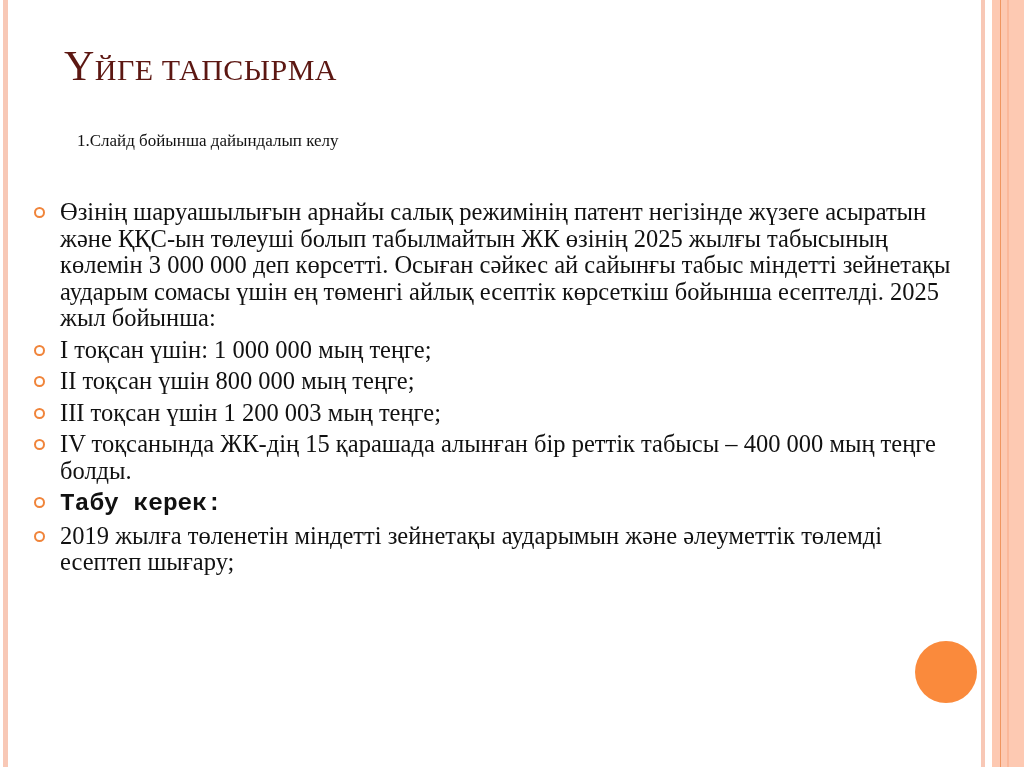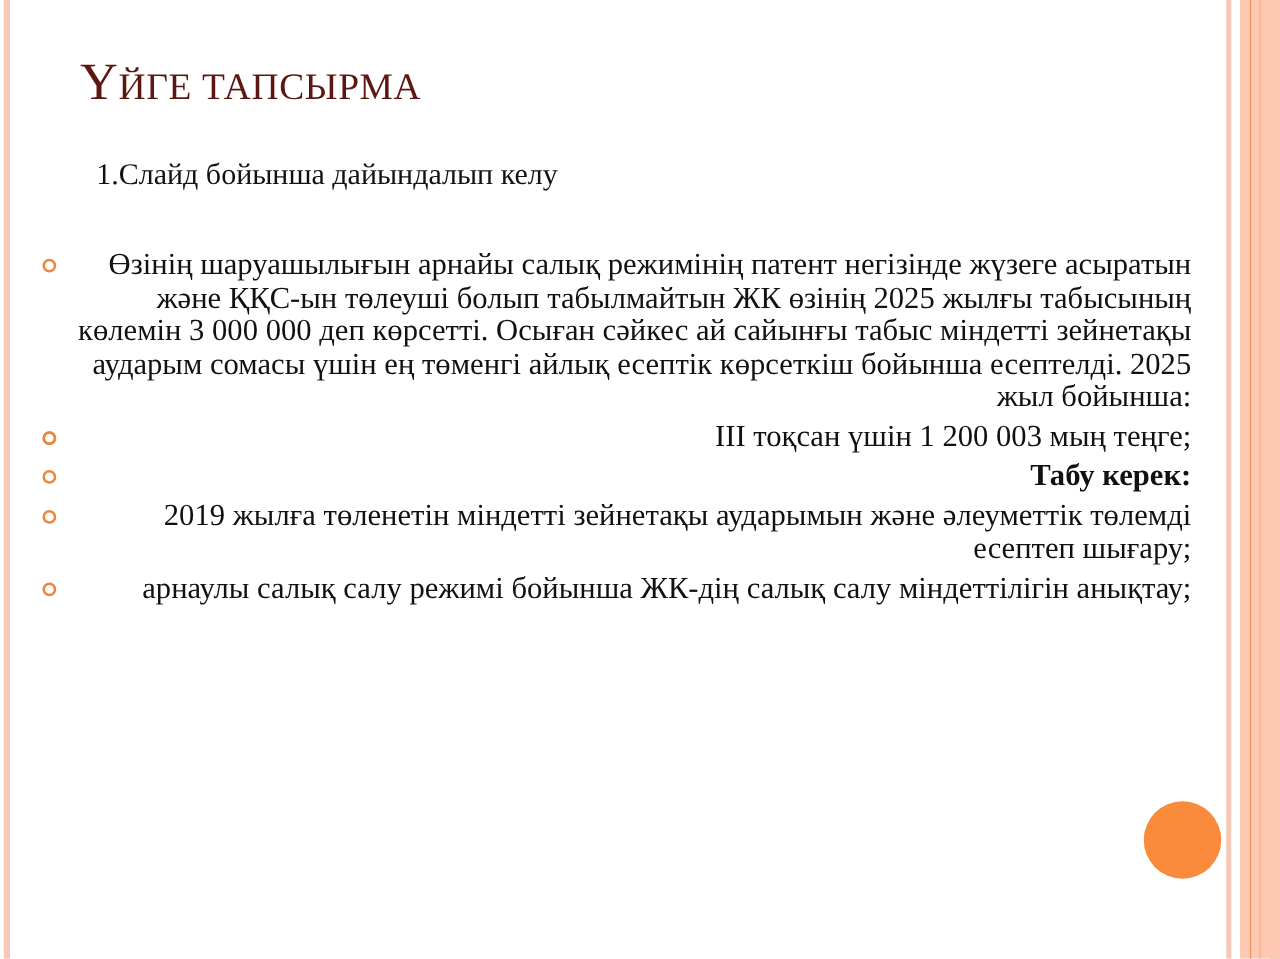--- a/index.html
+++ b/index.html
@@ -71,56 +71,55 @@
       white-space: nowrap;
       z-index: 2;
     }
     .title .first {
       font-size: 42px;
     }
     .subtitle {
       position: absolute;
       left: 77px;
       top: 124px;
-      font-size: 24px;
+      font-size: 17px;
       line-height: 33px;
       color: #111;
       z-index: 2;
     }
     .subtitle div { white-space: nowrap; }
     .body-list {
       position: absolute;
       left: 33px;
       top: 199px;
       width: 920px;
       margin: 0;
       padding: 0;
       list-style: none;
       z-index: 2;
-      text-align: right;
     }
     .body-list li {
       position: relative;
       padding-left: 27px;
       font-size: 24.5px;
       line-height: 26.5px;
       color: #111;
       margin-bottom: 5px;
     }
     .body-list li .bullet {
       position: absolute;
       left: 1px;
       top: 8px;
       width: 7px;
       height: 7px;
       border: 2px solid #f0843a;
       border-radius: 50%;
       background: transparent;
     }
-    .body-list li.bold .text { font-weight: bold; }
+    .body-list li.bold .text { font-weight: bold; font-family: Liberation Mono, monospace; }
   </style>
 </head>
 <body>
 
 <div class="slide">
   <div class="stripe-left"></div>
   <div class="stripe-right-thin"></div>
   <div class="stripe-right-band"></div>
   <div class="stripe-right-line"></div>
   <div class="stripe-right-soft"></div>
@@ -134,31 +133,36 @@
     <div>1.Слайд бойынша дайындалып келу</div>
   </div>
 
   <ul class="body-list">
     <li>
       <span class="bullet"></span>
       <span class="text">Өзінің шаруашылығын арнайы салық режимінің патент негізінде жүзеге асыратын және ҚҚС-ын төлеуші болып табылмайтын ЖК өзінің 2025 жылғы табысының көлемін 3 000 000 деп көрсетті. Осыған сәйкес ай сайынғы табыс міндетті зейнетақы аударым сомасы үшін ең төменгі айлық есептік көрсеткіш бойынша есептелді. 2025 жыл бойынша:</span>
     </li>
     <li>
       <span class="bullet"></span>
+      <span class="text">І тоқсан үшін: 1 000 000 мың теңге;</span>
+    </li>
+    <li>
+      <span class="bullet"></span>
+      <span class="text">ІІ тоқсан үшін 800 000 мың теңге;</span>
     </li>
     <li>
       <span class="bullet"></span>
       <span class="text">ІІІ тоқсан үшін 1 200 003 мың теңге;</span>
+    </li>
+    <li>
+      <span class="bullet"></span>
+      <span class="text">ІV тоқсанында ЖК-дің 15 қарашада алынған бір реттік табысы – 400 000 мың теңге болды.</span>
     </li>
     <li class="bold">
       <span class="bullet"></span>
       <span class="text">Табу керек:</span>
     </li>
     <li>
       <span class="bullet"></span>
       <span class="text">2019 жылға төленетін міндетті зейнетақы аударымын және әлеуметтік төлемді есептеп шығару;</span>
     </li>
-    <li>
-      <span class="bullet"></span>
-      <span class="text">арнаулы салық салу режимі бойынша ЖК-дің салық салу міндеттілігін анықтау;</span>
-    </li>
   </ul>
 </div>
 
 </body></html>

